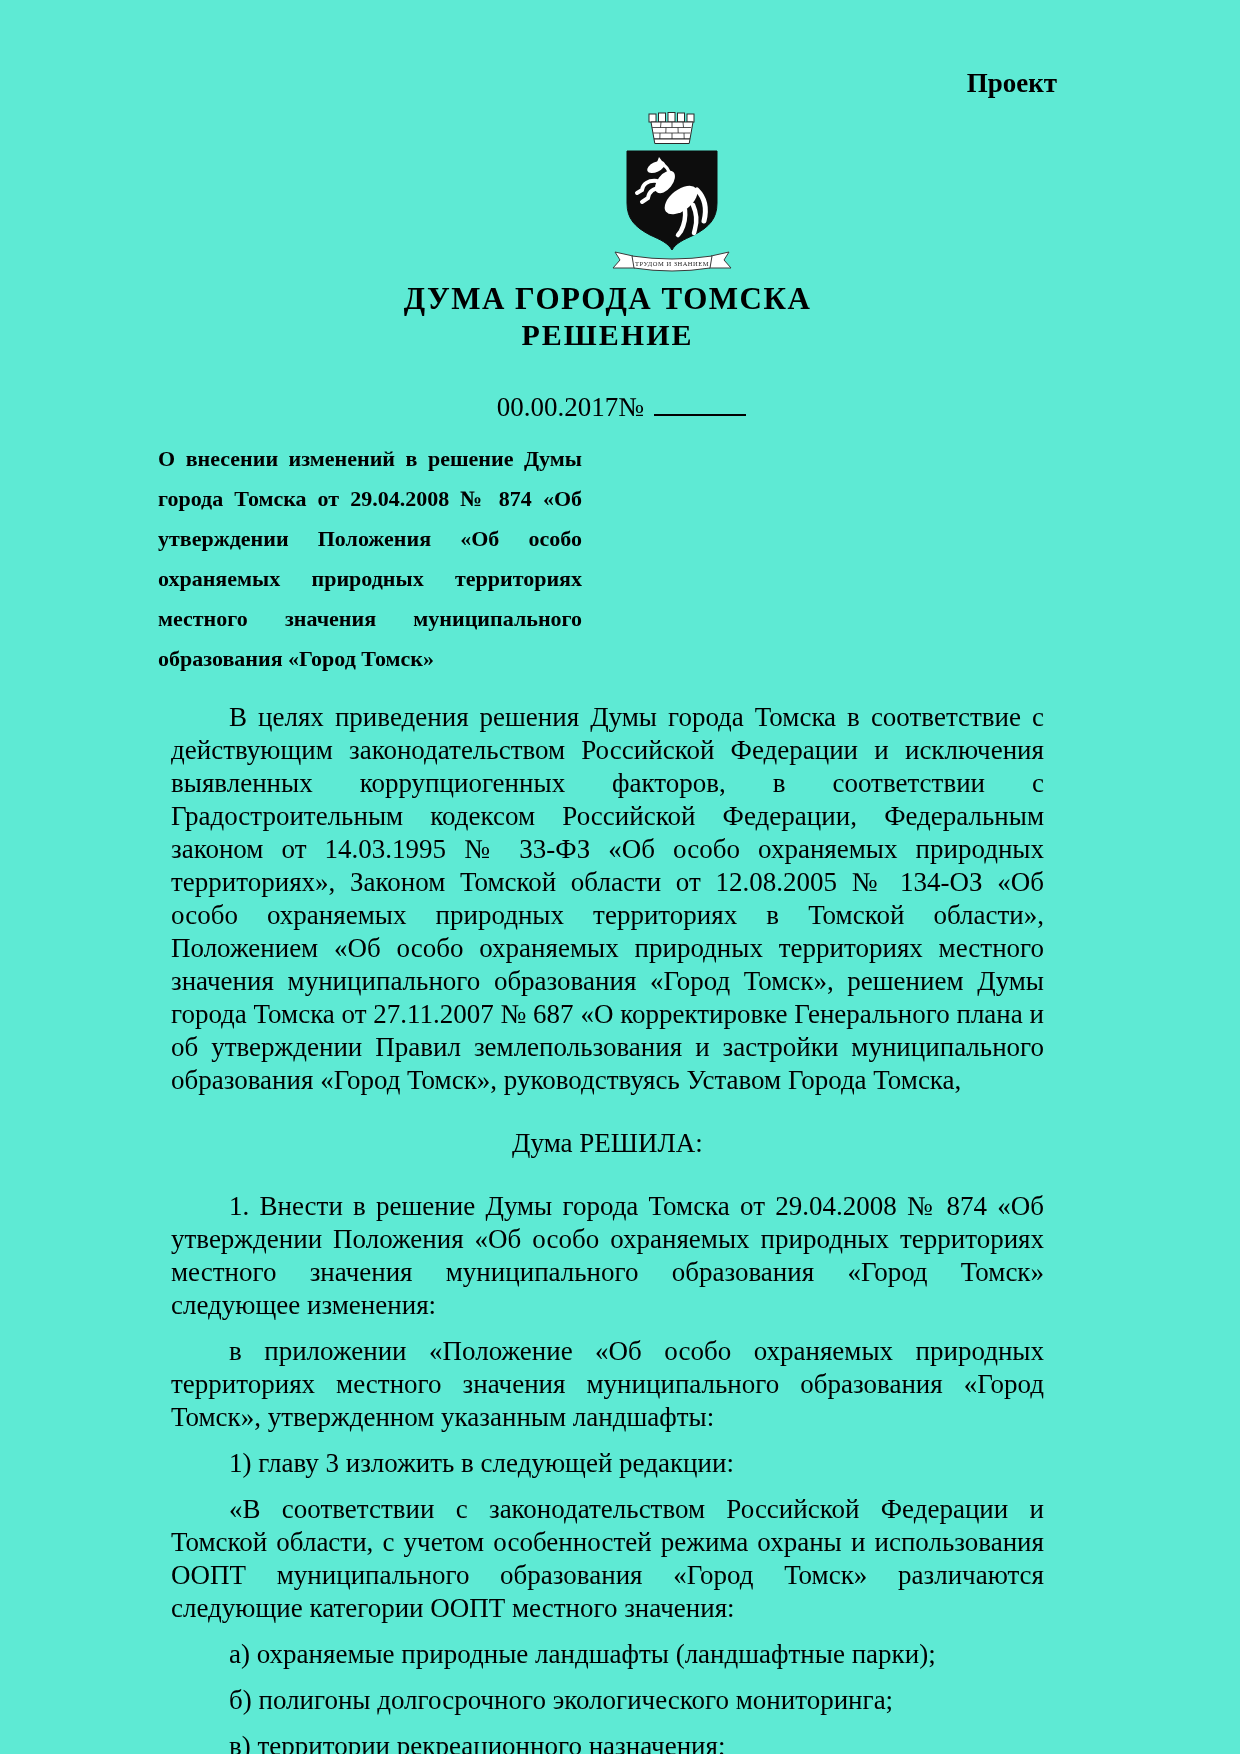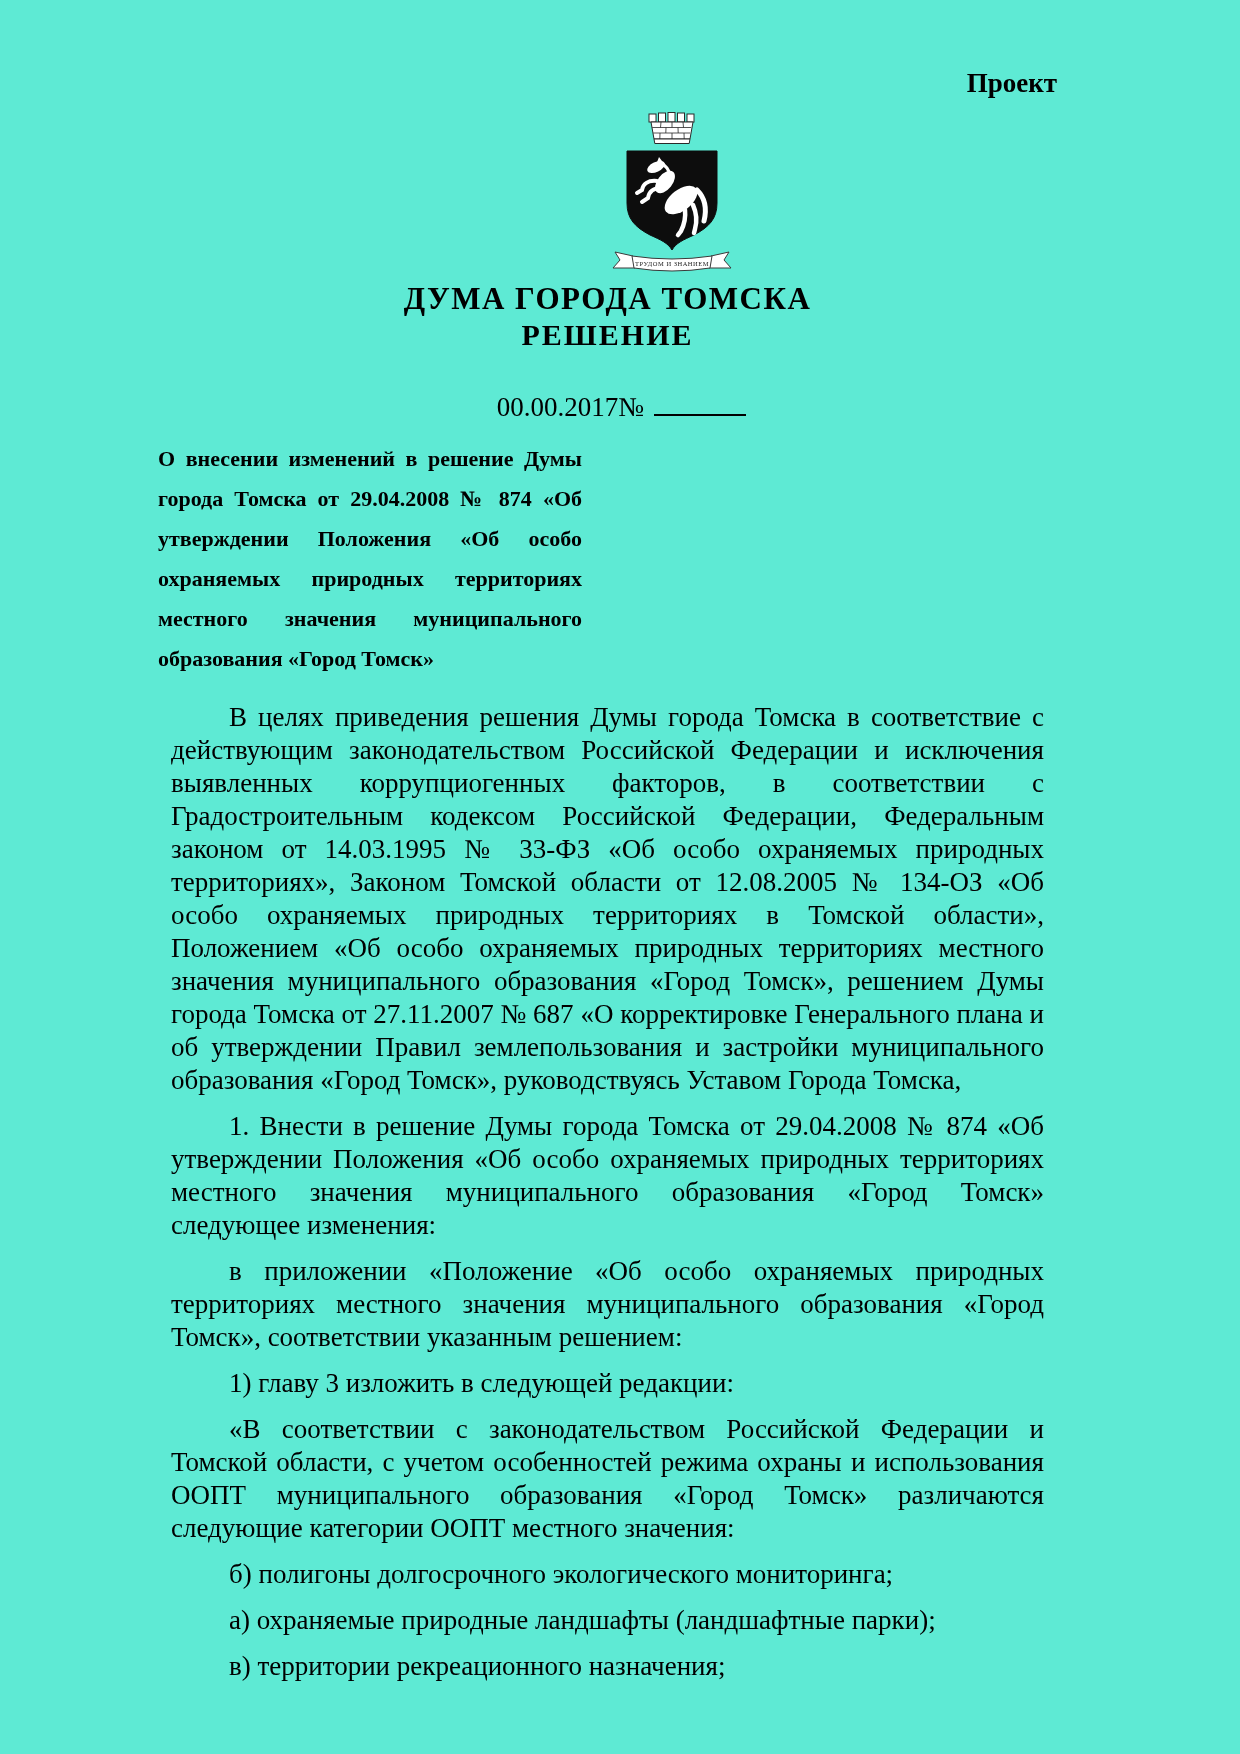--- a/index.html
+++ b/index.html
@@ -145,22 +145,23 @@
 
   <div class="meta-row">
     <span>00.00.2017</span>
     <span class="num-wrap"><span>№</span><span class="blank-line"></span></span>
   </div>
 
   <div class="doc-title">О внесении изменений в решение Думы города Томска от 29.04.2008 № 874 «Об утверждении Положения «Об особо охраняемых природных территориях местного значения муниципального образования «Город Томск»</div>
 
   <p class="para indent preamble">В целях приведения решения Думы города Томска в соответствие с действующим законодательством Российской Федерации и исключения выявленных коррупциогенных факторов, в соответствии с Градостроительным кодексом Российской Федерации, Федеральным законом от 14.03.1995 № 33-ФЗ «Об особо охраняемых природных территориях», Законом Томской области от 12.08.2005 № 134-ОЗ «Об особо охраняемых природных территориях в Томской области», Положением «Об особо охраняемых природных территориях местного значения муниципального образования «Город Томск», решением Думы города Томска от 27.11.2007 № 687 «О корректировке Генерального плана и об утверждении Правил землепользования и застройки муниципального образования «Город Томск», руководствуясь Уставом Города Томска,</p>
 
+  <div class="resolve-heading">Дума РЕШИЛА:</div>
 
   <p class="para indent">1. Внести в решение Думы города Томска от 29.04.2008 № 874 «Об утверждении Положения «Об особо охраняемых природных территориях местного значения муниципального образования «Город Томск» следующее изменения:</p>
-  <p class="para indent">в приложении «Положение «Об особо охраняемых природных территориях местного значения муниципального образования «Город Томск», соответствии указанным решением:</p>
+  <p class="para indent">в приложении «Положение «Об особо охраняемых природных территориях местного значения муниципального образования «Город Томск», утвержденном указанным ландшафты:</p>
   <p class="para indent">1) главу 3 изложить в следующей редакции:</p>
   <p class="para indent">«В соответствии с законодательством Российской Федерации и Томской области, с учетом особенностей режима охраны и использования ООПТ муниципального образования «Город Томск» различаются следующие категории ООПТ местного значения:</p>
+  <p class="para indent">а) охраняемые природные ландшафты (ландшафтные парки);</p>
   <p class="para indent">б) полигоны долгосрочного экологического мониторинга;</p>
-  <p class="para indent">а) охраняемые природные ландшафты (ландшафтные парки);</p>
   <p class="para indent">в) территории рекреационного назначения;</p>
 
 </div>
 
 </body></html>

